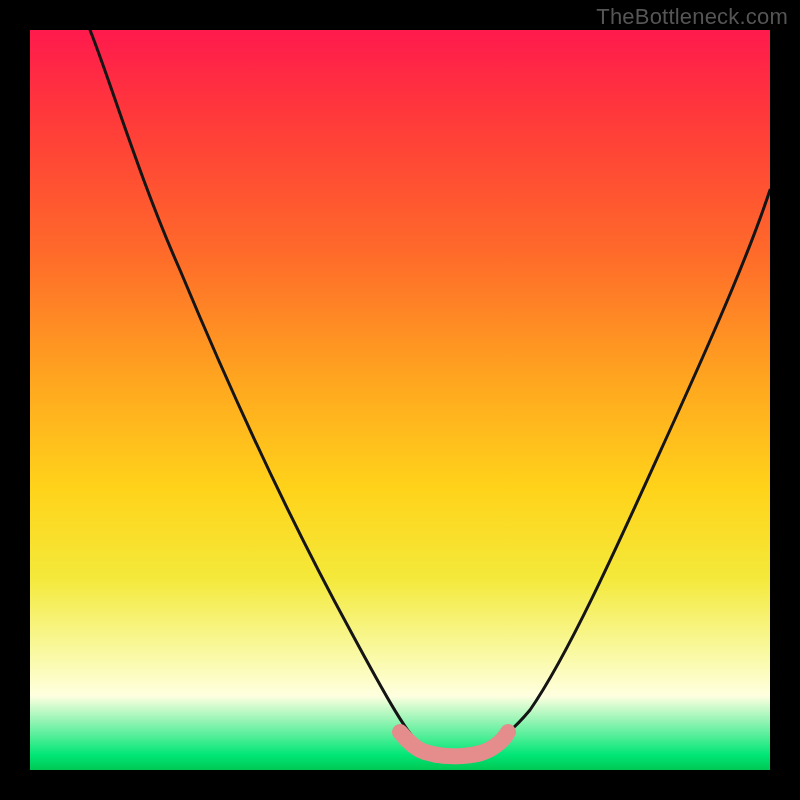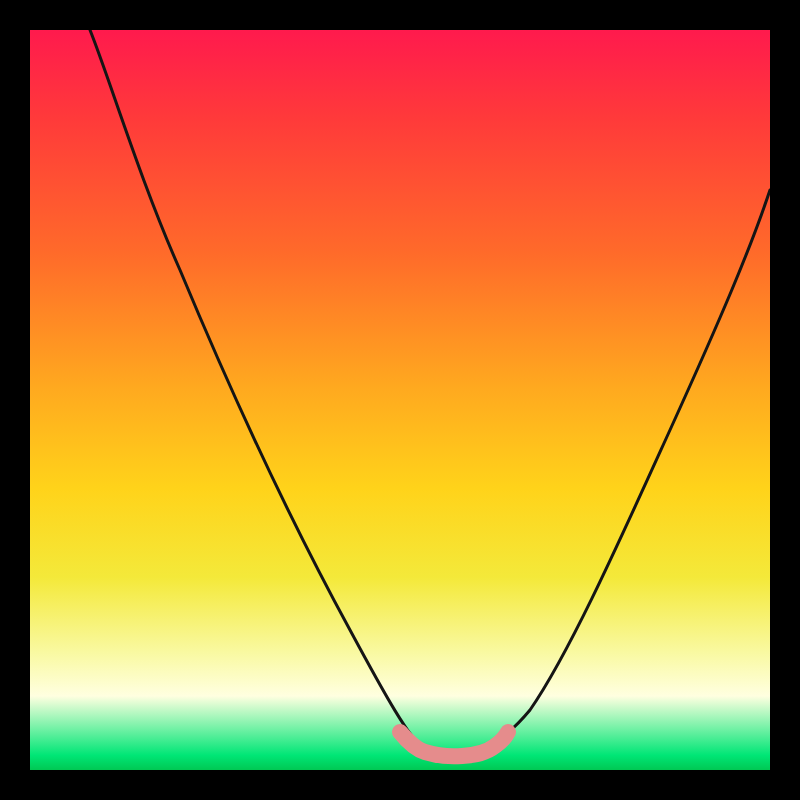--- a/index.html
+++ b/index.html
@@ -55,20 +55,21 @@
     position: absolute;
     inset: 0;
     width: 100%;
     height: 100%;
   }
 </style>
 </head>
 <body>
 
 <div class="frame">
+  <div class="watermark">TheBottleneck.com</div>
 
   <div class="plot-area">
     <div class="gradient"></div>
 
     <svg class="curve" viewBox="0 0 740 740" preserveAspectRatio="none">
       <path d="M 60 0
                C 80 50, 110 150, 150 240
                C 200 360, 260 490, 320 600
                C 355 665, 380 710, 395 720
                L 435 725

